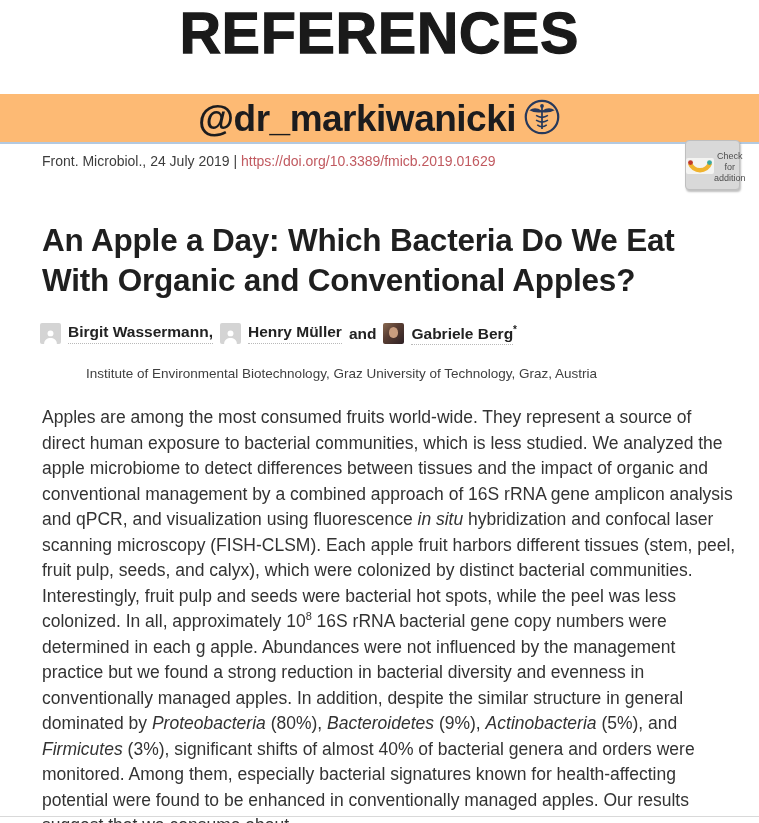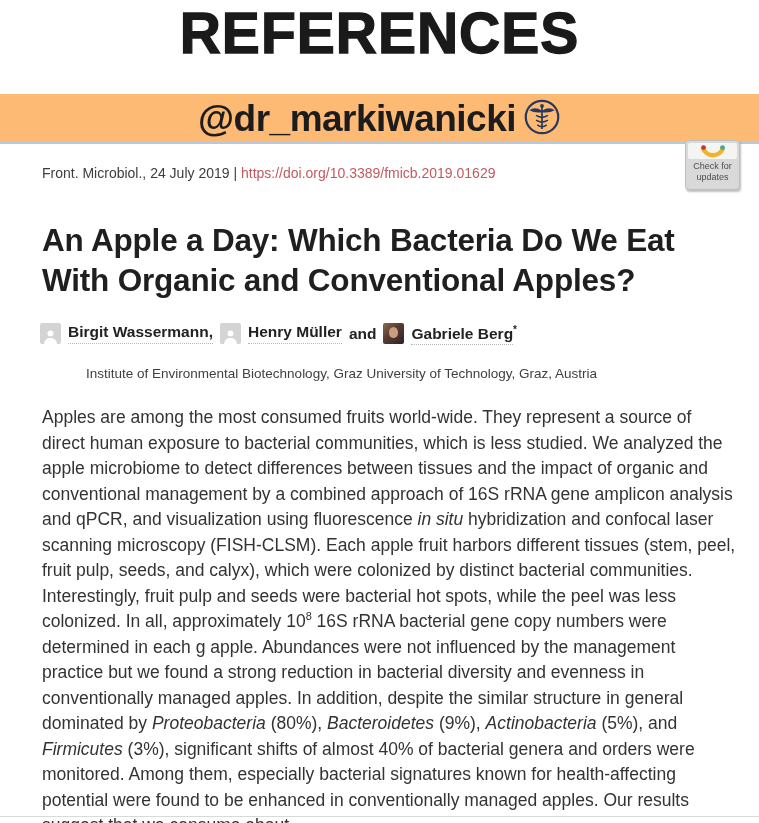--- a/index.html
+++ b/index.html
@@ -41,40 +41,40 @@
     font-weight: bold;
     letter-spacing: -0.5px;
     color: #1c1c1e;
     line-height: 1;
   }
   .caduceus { color: #27395c; margin-top: 2px; }
 
   
   .meta-line {
     position: absolute;
-    top: 165px; left: 42px;
+    top: 153px; left: 42px;
     font-size: 14px;
     color: #3d3d3d;
   }
   .doi-link {
     color: #c15a60;
     text-decoration: none;
   }
 
   
   .check-badge {
     position: absolute;
     top: 140px; left: 685px;
     width: 55px; height: 50px;
     background: #d9d9d9;
     border: 1px solid #bfbfbf;
     border-radius: 4px;
     box-shadow: 1px 2px 2px rgba(0,0,0,0.25);
     display: flex;
-    flex-direction: column;
+    flex-direction: row;
     align-items: center;
     padding-top: 2px;
     cursor: pointer;
   }
   .check-badge .logo-strip {
     width: 49px; height: 16px;
     background: #f4f4f2;
     border-radius: 2px;
     display: flex; align-items: center; justify-content: center;
   }
@@ -197,21 +197,21 @@
   <div class="check-badge">
     <span class="logo-strip">
       <svg width="28" height="13" viewBox="0 0 28 13" aria-hidden="true">
         <path d="M4 3 A 10.5 10.5 0 0 0 24 3" fill="none" stroke="#f0b32e" stroke-width="4.5"></path>
         <circle cx="4.5" cy="2.6" r="2.4" fill="#c0392b"></circle>
         <circle cx="23.5" cy="2.6" r="2.4" fill="#3aa99f"></circle>
       </svg>
     </span>
     <span class="badge-text">
       <span>Check for</span><br>
-      <span>updates</span>
+      <span>addition</span>
     </span>
   </div>
 
   <h1 class="article-title">An Apple a Day: Which Bacteria Do We Eat With Organic and Conventional Apples?</h1>
 
   <div class="authors-row">
     <span class="avatar">
       <svg width="17" height="17" viewBox="0 0 24 24">
           <circle cx="12" cy="9" r="4.2" fill="#ffffff"></circle>
           <path d="M3 24 c0-6 4.5-8.5 9-8.5 s9 2.5 9 8.5 z" fill="#ffffff"></path>

